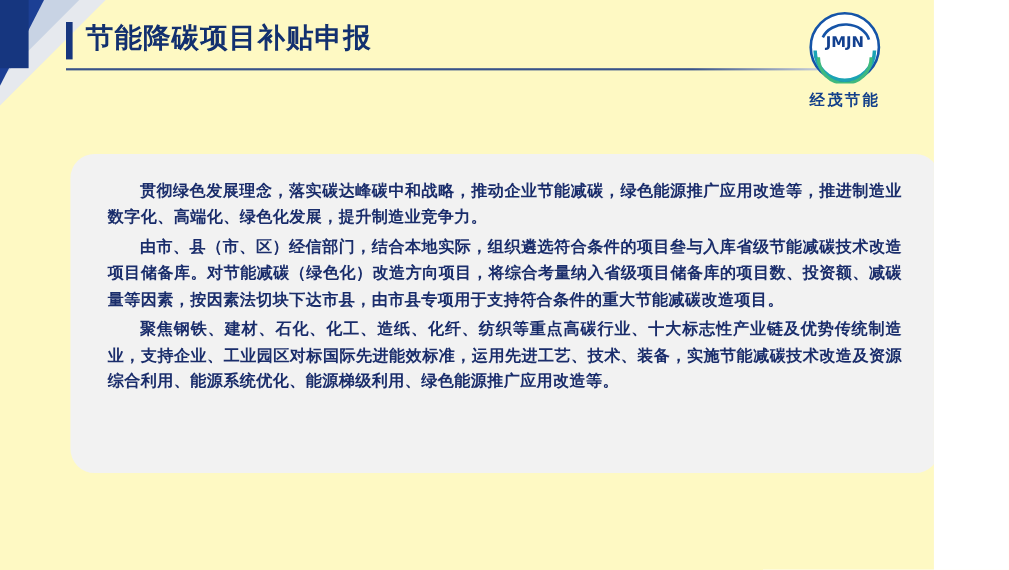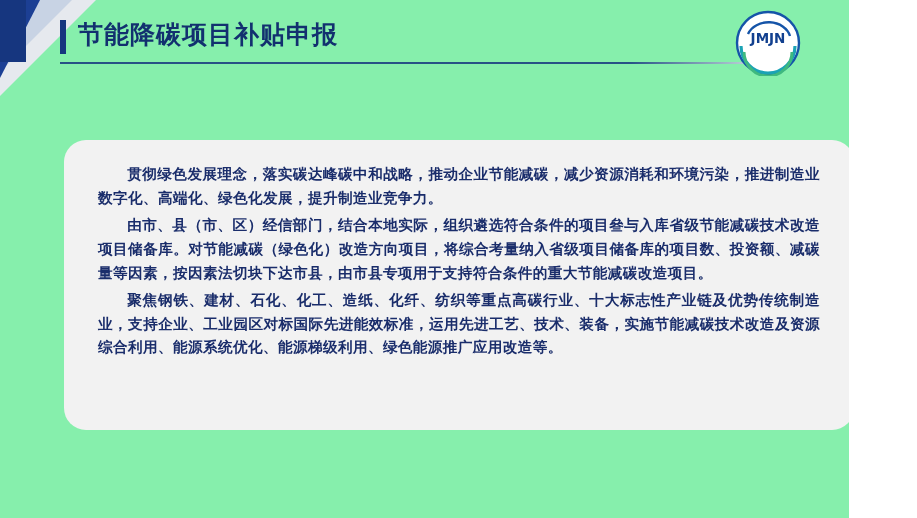--- a/index.html
+++ b/index.html
@@ -7,21 +7,21 @@
     padding: 0;
     background: #ffffff;
   }
   body {
     font-family: "Liberation Sans", sans-serif;
   }
   .slide {
     position: relative;
     width: 849px;
     height: 518px;
-    background: #86efac;
+    background: #fef9c3;
     overflow: hidden;
   }
 
   
   .corner-wrap {
     position: absolute;
     left: 0;
     top: 0;
     width: 120px;
     height: 120px;
@@ -183,24 +183,25 @@
   <div class="logo-area">
     <div class="logo-circle">
       <svg width="66" height="66" viewBox="0 0 66 66" aria-hidden="true">
         <circle cx="33" cy="33" r="31" fill="#ffffff" stroke="#1554a8" stroke-width="2.4"></circle>
         <path d="M6 36 A27 27 0 0 0 60 36" fill="none" stroke="#1ba3b5" stroke-width="3.2"></path>
         <path d="M9 42 A24 24 0 0 0 57 42" fill="none" stroke="#3fb97f" stroke-width="3"></path>
         <path d="M13 24 A22 18 0 0 1 55 26" fill="none" stroke="#1554a8" stroke-width="2.4"></path>
         <text x="33" y="33" text-anchor="middle" font-family="DejaVu Sans, sans-serif" font-size="13.5" font-weight="bold" fill="#12408f">JMJN</text>
       </svg>
     </div>
+    <div class="logo-caption">经茂节能</div>
   </div>
 
 
   <div class="card">
     <div class="card-inner">
-      <p class="para">贯彻绿色发展理念，落实碳达峰碳中和战略，推动企业节能减碳，减少资源消耗和环境污染，推进制造业数字化、高端化、绿色化发展，提升制造业竞争力。</p>
+      <p class="para">贯彻绿色发展理念，落实碳达峰碳中和战略，推动企业节能减碳，绿色能源推广应用改造等，推进制造业数字化、高端化、绿色化发展，提升制造业竞争力。</p>
       <p class="para">由市、县（市、区）经信部门，结合本地实际，组织遴选符合条件的项目叄与入库省级节能减碳技术改造项目储备库。对节能减碳（绿色化）改造方向项目，将综合考量纳入省级项目储备库的项目数、投资额、减碳量等因素，按因素法切块下达市县，由市县专项用于支持符合条件的重大节能减碳改造项目。</p>
       <p class="para">聚焦钢铁、建材、石化、化工、造纸、化纤、纺织等重点高碳行业、十大标志性产业链及优势传统制造业，支持企业、工业园区对标国际先进能效标准，运用先进工艺、技术、装备，实施节能减碳技术改造及资源综合利用、能源系统优化、能源梯级利用、绿色能源推广应用改造等。</p>
     </div>
   </div>
 
 </div>
 
 </body></html>

